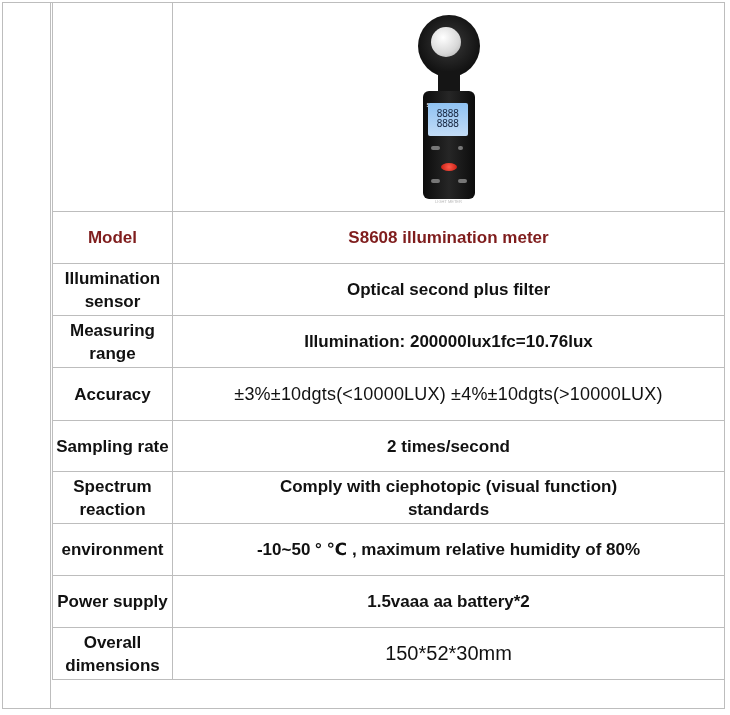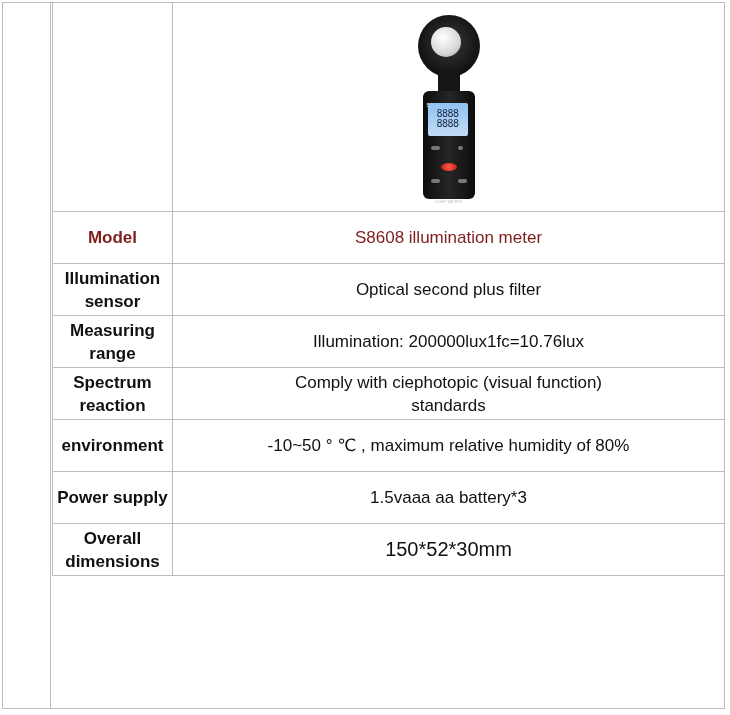--- a/index.html
+++ b/index.html
@@ -8,21 +8,21 @@
   .outer-frame { position: absolute; left: 2px; top: 2px; width: 723px; height: 707px;
                  border: 1px solid #bdbdbd; box-sizing: border-box; }
   .left-strip { position: absolute; left: 2px; top: 2px; width: 49px; height: 707px;
                 border-right: 1px solid #bdbdbd; box-sizing: border-box; }
   table.spec { position: absolute; left: 52px; top: 2px; width: 673px;
                border-collapse: collapse; table-layout: fixed; }
   table.spec td { border: 1.5px solid #bdbdbd; text-align: center; vertical-align: middle;
                   padding: 0 2px; line-height: 23px; }
   td.label { width: 115px; font-weight: bold; font-size: 17px; }
   td.value { font-size: 17px; }
-  td.value.bold { font-weight: normal; }
+  td.value.bold { font-weight: bold; }
   td.value.thin { font-weight: normal; font-size: 18px; letter-spacing: 0.2px; }
   td.value.big { font-size: 20px; font-weight: normal; }
   .red { color: #7f1d1d; }
   .img-row td { height: 189px; }
   .meter { position: relative; width: 70px; height: 184px; margin: 12px auto; }
   .meter .head { position: absolute; left: 4px; top: 0; width: 62px; height: 62px; border-radius: 50%;
                  background: radial-gradient(circle at 50% 45%, #3a3a3a 0%, #111 70%); }
   .meter .dome { position: absolute; left: 17px; top: 12px; width: 30px; height: 30px; border-radius: 50%;
                  background: radial-gradient(circle at 40% 35%, #ffffff 0%, #d8d8d8 60%, #a8a8a8 100%); }
   .meter .neck { position: absolute; left: 24px; top: 56px; width: 22px; height: 26px; background: #151515; }
@@ -71,30 +71,38 @@
     <td class="value bold red">S8608 illumination meter</td>
   </tr>
   <tr style="height:52px">
     <td class="label">Illumination sensor</td>
     <td class="value bold">Optical second plus filter</td>
   </tr>
   <tr style="height:52px">
     <td class="label">Measuring range</td>
     <td class="value bold">Illumination: 200000lux1fc=10.76lux</td>
   </tr>
+  <tr style="height:53px">
+    <td class="label">Accuracy</td>
+    <td class="value thin">±3%±10dgts(&lt;10000LUX) ±4%±10dgts(&gt;10000LUX)</td>
+  </tr>
+  <tr style="height:51px">
+    <td class="label">Sampling rate</td>
+    <td class="value bold">2 times/second</td>
+  </tr>
   <tr style="height:52px">
     <td class="label">Spectrum reaction</td>
     <td class="value bold" style="padding:0 90px">Comply with ciephotopic (visual function) standards</td>
   </tr>
   <tr style="height:52px">
     <td class="label">environment</td>
     <td class="value bold" style="padding:0 56px">-10~50 ° ℃ , maximum relative humidity of 80%</td>
   </tr>
   <tr style="height:52px">
     <td class="label">Power supply</td>
-    <td class="value bold">1.5vaaa aa battery*3</td>
+    <td class="value bold">1.5vaaa aa battery*2</td>
   </tr>
   <tr style="height:52px">
     <td class="label">Overall dimensions</td>
     <td class="value big">150*52*30mm</td>
   </tr>
 </tbody>
   </table>
 
 </body></html>

